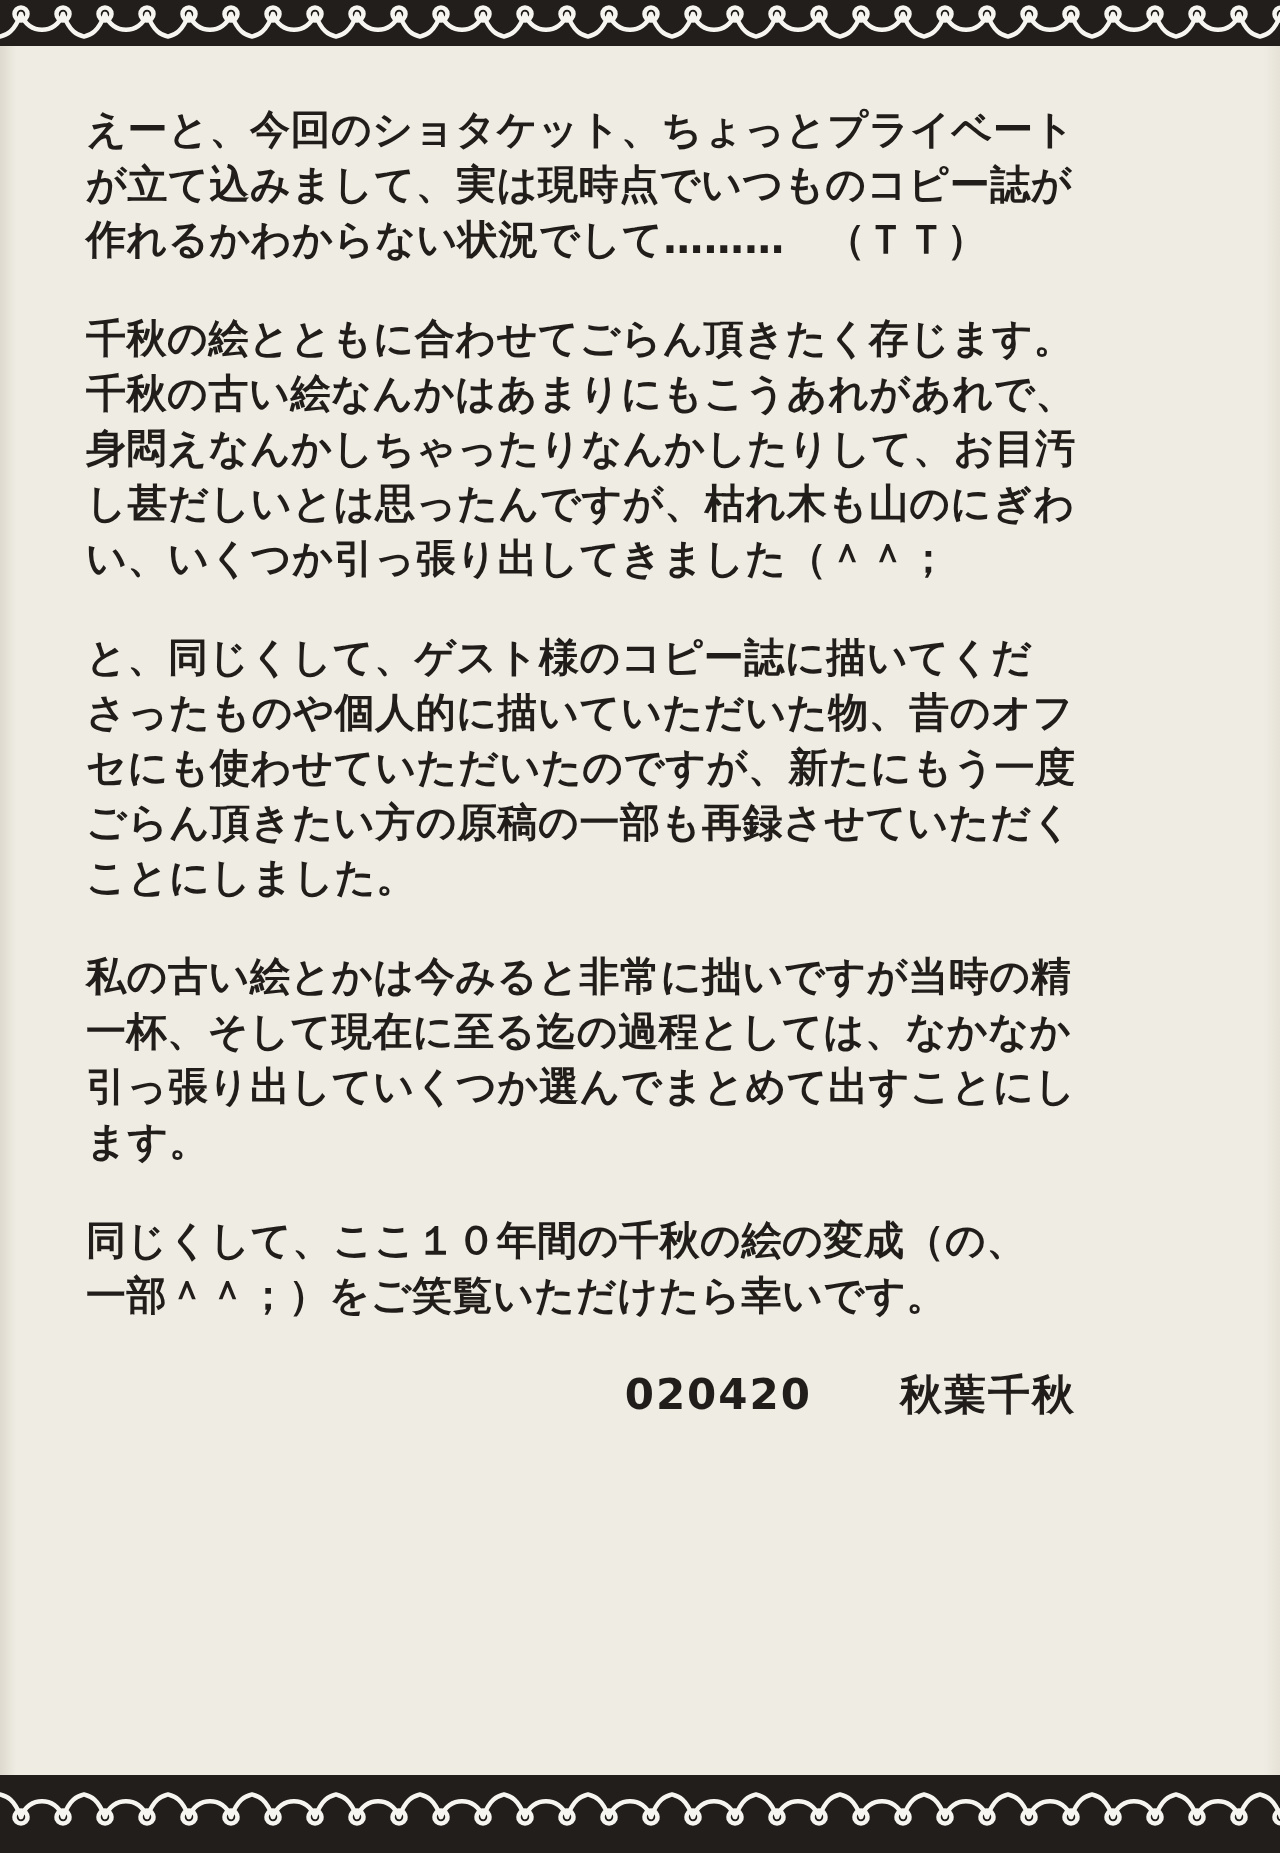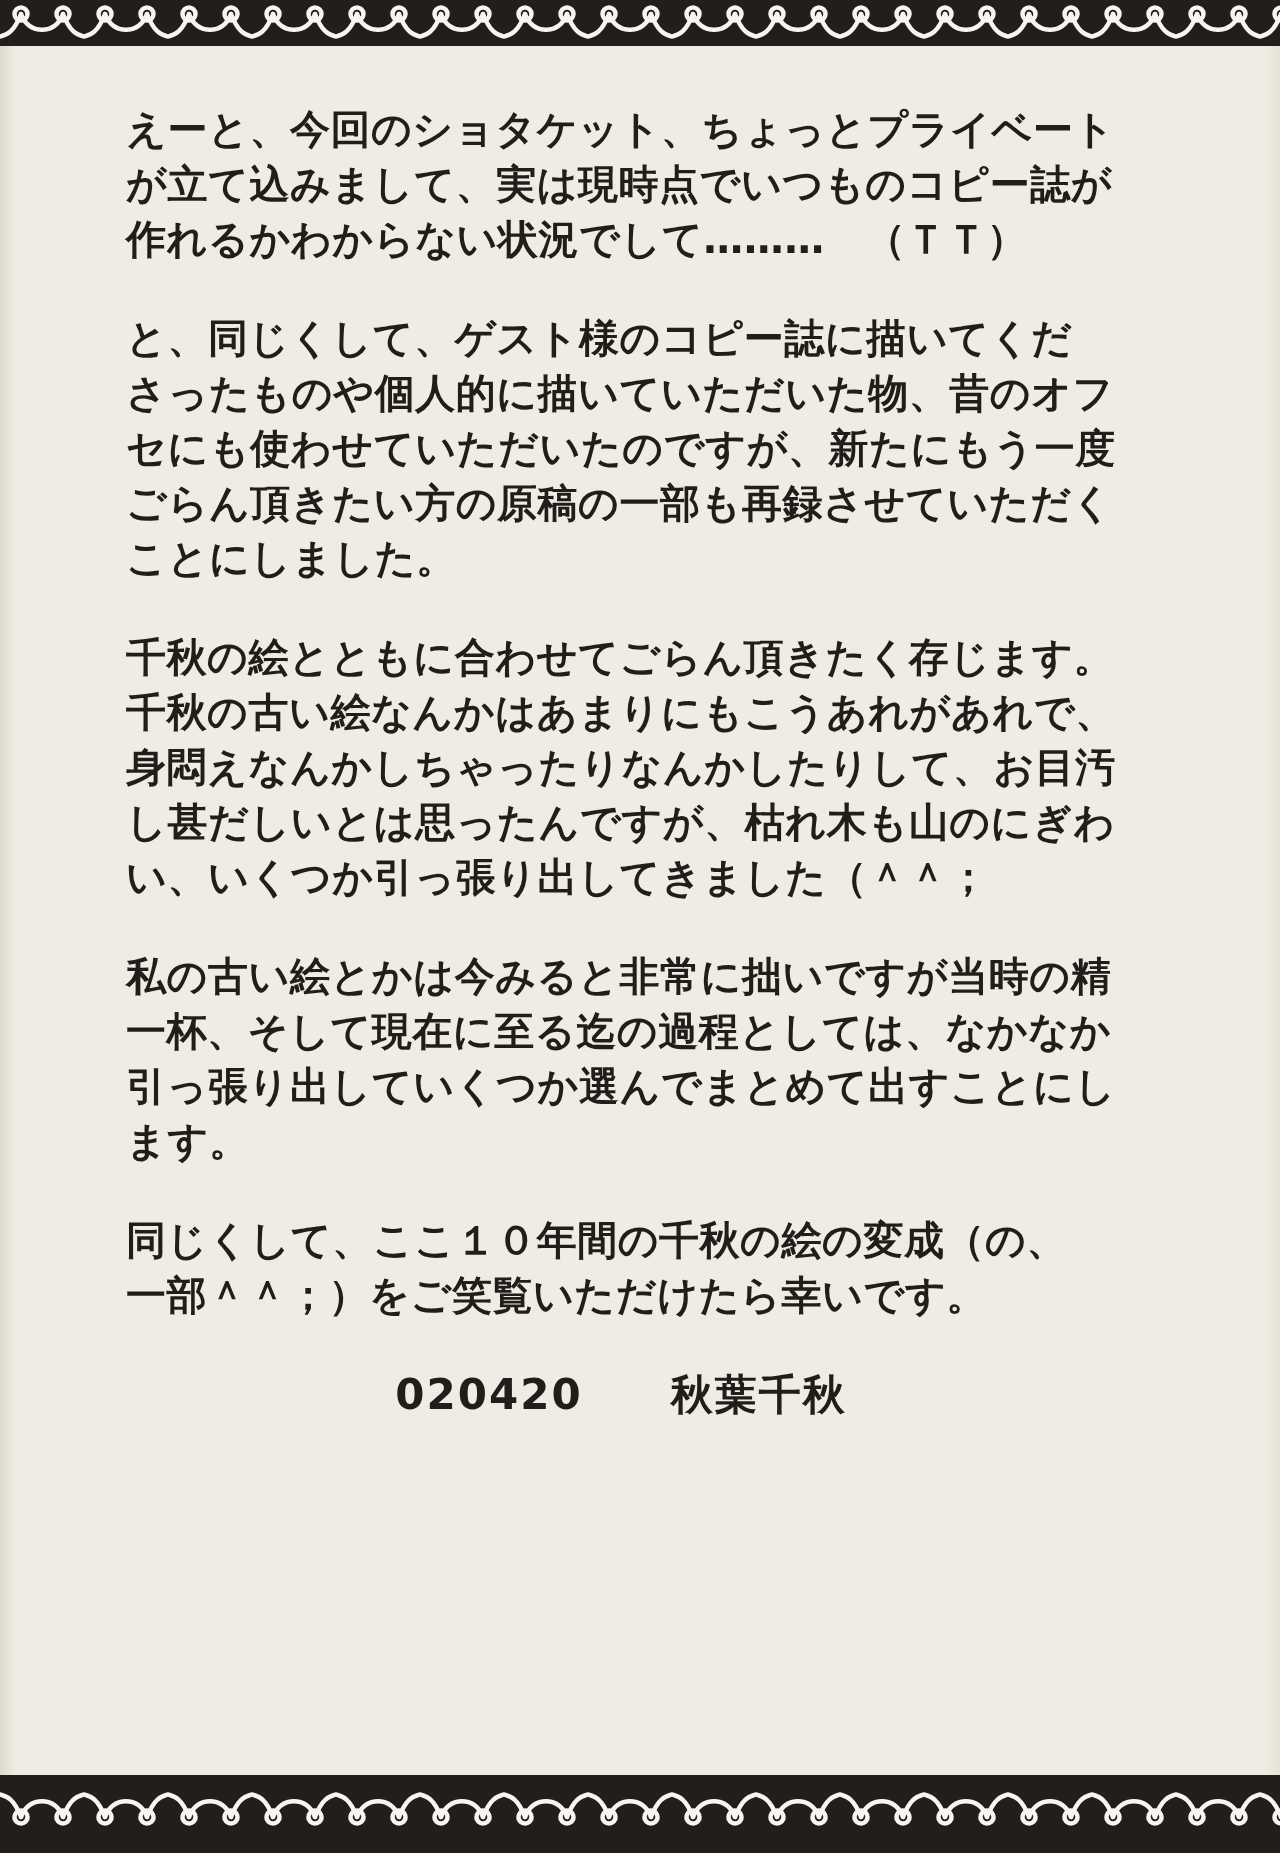--- a/index.html
+++ b/index.html
@@ -24,37 +24,36 @@
   .band-bottom { bottom: 0; height: 78px; }
   .band-top svg { display: block; margin-top: 2px; }
   .band-bottom svg { display: block; margin-top: 14px; transform: scaleY(-1); }
   .content {
     position: absolute;
     top: 46px;
     left: 86px;
     width: 1140px;
     padding-top: 56px;
     color: #201d1a;
-    margin-left: 40px;
   }
   .para {
     margin: 0 0 44px 0;
     font-size: 40px;
     font-weight: 700;
     line-height: 55px;
     letter-spacing: 0.5px;
     white-space: pre-line;
     color: #201d1a;
   }
   .signature {
     margin-top: 14px;
     font-size: 42px;
     font-weight: 700;
     line-height: 55px;
-    text-align: center;
+    text-align: right;
     padding-right: 150px;
     letter-spacing: 2px;
     color: #201d1a;
   }
 </style>
 </head>
 <body>
 
 <div class="page">
 
@@ -72,30 +71,30 @@
         </pattern>
       </defs>
       <rect width="1280" height="40" fill="url(#scrollTop)"></rect>
     </svg>
   </div>
 
   <div class="content">
     <p class="para">えーと、今回のショタケット、ちょっとプライベート
 が立て込みまして、実は現時点でいつものコピー誌が
 作れるかわからない状況でして………　（ＴＴ）</p>
+    <p class="para">千秋の絵とともに合わせてごらん頂きたく存じます。
+千秋の古い絵なんかはあまりにもこうあれがあれで、
+身悶えなんかしちゃったりなんかしたりして、お目汚
+し甚だしいとは思ったんですが、枯れ木も山のにぎわ
+い、いくつか引っ張り出してきました（＾＾；</p>
     <p class="para">と、同じくして、ゲスト様のコピー誌に描いてくだ
 さったものや個人的に描いていただいた物、昔のオフ
 セにも使わせていただいたのですが、新たにもう一度
 ごらん頂きたい方の原稿の一部も再録させていただく
 ことにしました。</p>
-    <p class="para">千秋の絵とともに合わせてごらん頂きたく存じます。
-千秋の古い絵なんかはあまりにもこうあれがあれで、
-身悶えなんかしちゃったりなんかしたりして、お目汚
-し甚だしいとは思ったんですが、枯れ木も山のにぎわ
-い、いくつか引っ張り出してきました（＾＾；</p>
     <p class="para">私の古い絵とかは今みると非常に拙いですが当時の精
 一杯、そして現在に至る迄の過程としては、なかなか
 引っ張り出していくつか選んでまとめて出すことにし
 ます。</p>
     <p class="para">同じくして、ここ１０年間の千秋の絵の変成（の、
 一部＾＾；）をご笑覧いただけたら幸いです。</p>
     <div class="signature">020420　　秋葉千秋</div>
   </div>
 
   <div class="band band-bottom">

